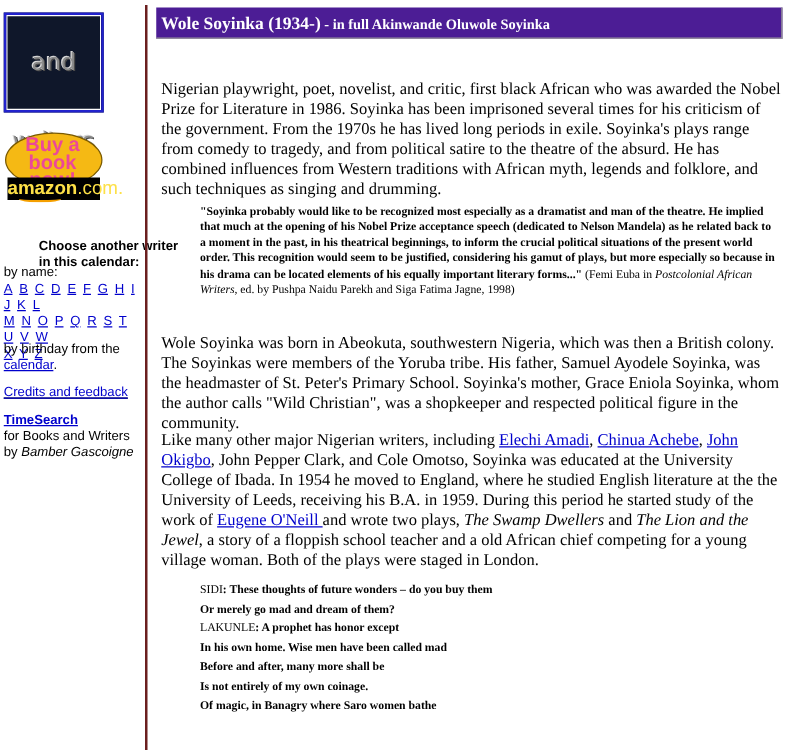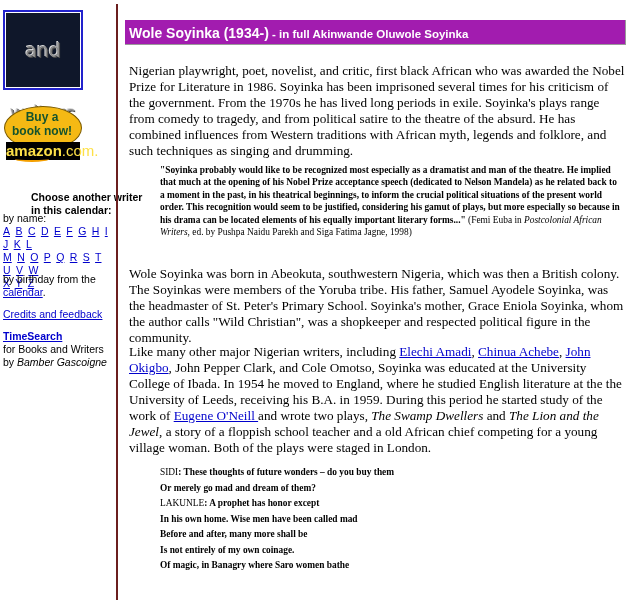--- a/index.html
+++ b/index.html
@@ -7,36 +7,36 @@
   a { color: #0000cc; text-decoration: underline; }
 
   .sidebar { position: absolute; left: 0; top: 0; width: 114px; font-family: "Liberation Sans", sans-serif; font-size: 10.5px; line-height: 13px; }
   .divider { position: absolute; left: 116px; top: 4px; width: 2px; height: 600px; background: #6b1f1f; }
 
   .logo { position: absolute; left: 3px; top: 10px; width: 76px; height: 76px; border: 2px solid #2222cc; background: #0f172a; box-shadow: inset 0 0 0 1px #ffffff; display: flex; flex-direction: column; align-items: center; justify-content: center; gap: 42px; }
   .logo span { font-family: "DejaVu Sans", sans-serif; font-size: 19px; line-height: 21px; color: #8c8c8c; text-shadow: -1px -1px 0 #d8d8d8, 1px 1px 0 #4a4a4a; letter-spacing: 0px; }
 
   .amazon { position: absolute; left: 3px; top: 106px; width: 78px; height: 55px; }
   .amazon .oval { position: absolute; left: 1px; top: 0; width: 76px; height: 42px; border-radius: 50%; background: #f5b914; border: 1px solid #7a5a00; }
-  .amazon .buy { position: absolute; left: 0; top: 4px; width: 78px; text-align: center; font-family: "Liberation Sans", sans-serif; font-weight: bold; font-size: 12px; line-height: 14px; color: #14532d; }
+  .amazon .buy { position: absolute; left: 0; top: 4px; width: 78px; text-align: center; font-family: "Liberation Sans", sans-serif; font-weight: bold; font-size: 16px; line-height: 14px; color: #ec4899; }
   .amazon .bar { position: absolute; left: 3px; top: 36px; width: 74px; height: 18px; background: #000; color: #fde047; font-family: "Liberation Sans", sans-serif; font-size: 15px; line-height: 18px; text-align: center; font-weight: bold; }
   .amazon .bar .com { font-weight: normal; }
   .amazon .smile { position: absolute; left: 12px; top: 50px; width: 34px; height: 4px; border-bottom: 2px solid #f5a000; border-radius: 0 0 50% 50%; }
 
   .choose { position: absolute; left: 3px; top: 191px; width: 112px; font-weight: bold; font-size: 10.5px; line-height: 13px; margin-left: 28px; }
   .byname { position: absolute; left: 3px; top: 212px; width: 112px; }
   .letters { position: absolute; left: 3px; top: 225px; width: 112px; line-height: 13px; }
   .letters a { margin-right: 2.5px; }
   .bybday { position: absolute; left: 3px; top: 273px; width: 112px; }
   .credits { position: absolute; left: 3px; top: 308px; text-decoration: underline; }
   .timesearch { position: absolute; left: 3px; top: 330px; width: 112px; }
   .timesearch a { font-weight: bold; }
 
   .main { position: absolute; left: 129px; top: 0; width: 498px; }
-  .titlebar { position: absolute; left: -4px; top: 6px; width: 501px; height: 25px; background: #a21caf; color: #fff; font-family: Liberation Sans, sans-serif; font-weight: bold; box-sizing: border-box; padding-left: 4px; line-height: 25px; white-space: nowrap; border-right: 1px solid #999; border-bottom: 1px solid #999; margin-top: 14px; }
+  .titlebar { position: absolute; left: -4px; top: 6px; width: 501px; height: 25px; background: #4c1d95; color: #fff; font-family: Liberation Serif, serif; font-weight: bold; box-sizing: border-box; padding-left: 4px; line-height: 25px; white-space: nowrap; border-right: 1px solid #999; border-bottom: 1px solid #999; }
   .titlebar .big { font-size: 14px; }
   .titlebar .small { font-size: 11.5px; }
 
   .p { position: absolute; left: 0; width: 498px; font-size: 13.2px; line-height: 16px; }
   .p1 { top: 63px; }
   .quote { position: absolute; left: 31px; top: 164px; width: 460px; font-size: 9.4px; line-height: 12.4px; }
   .quote b { font-weight: bold; }
   .p2 { top: 266px; }
   .p3 { top: 344px; }
 

